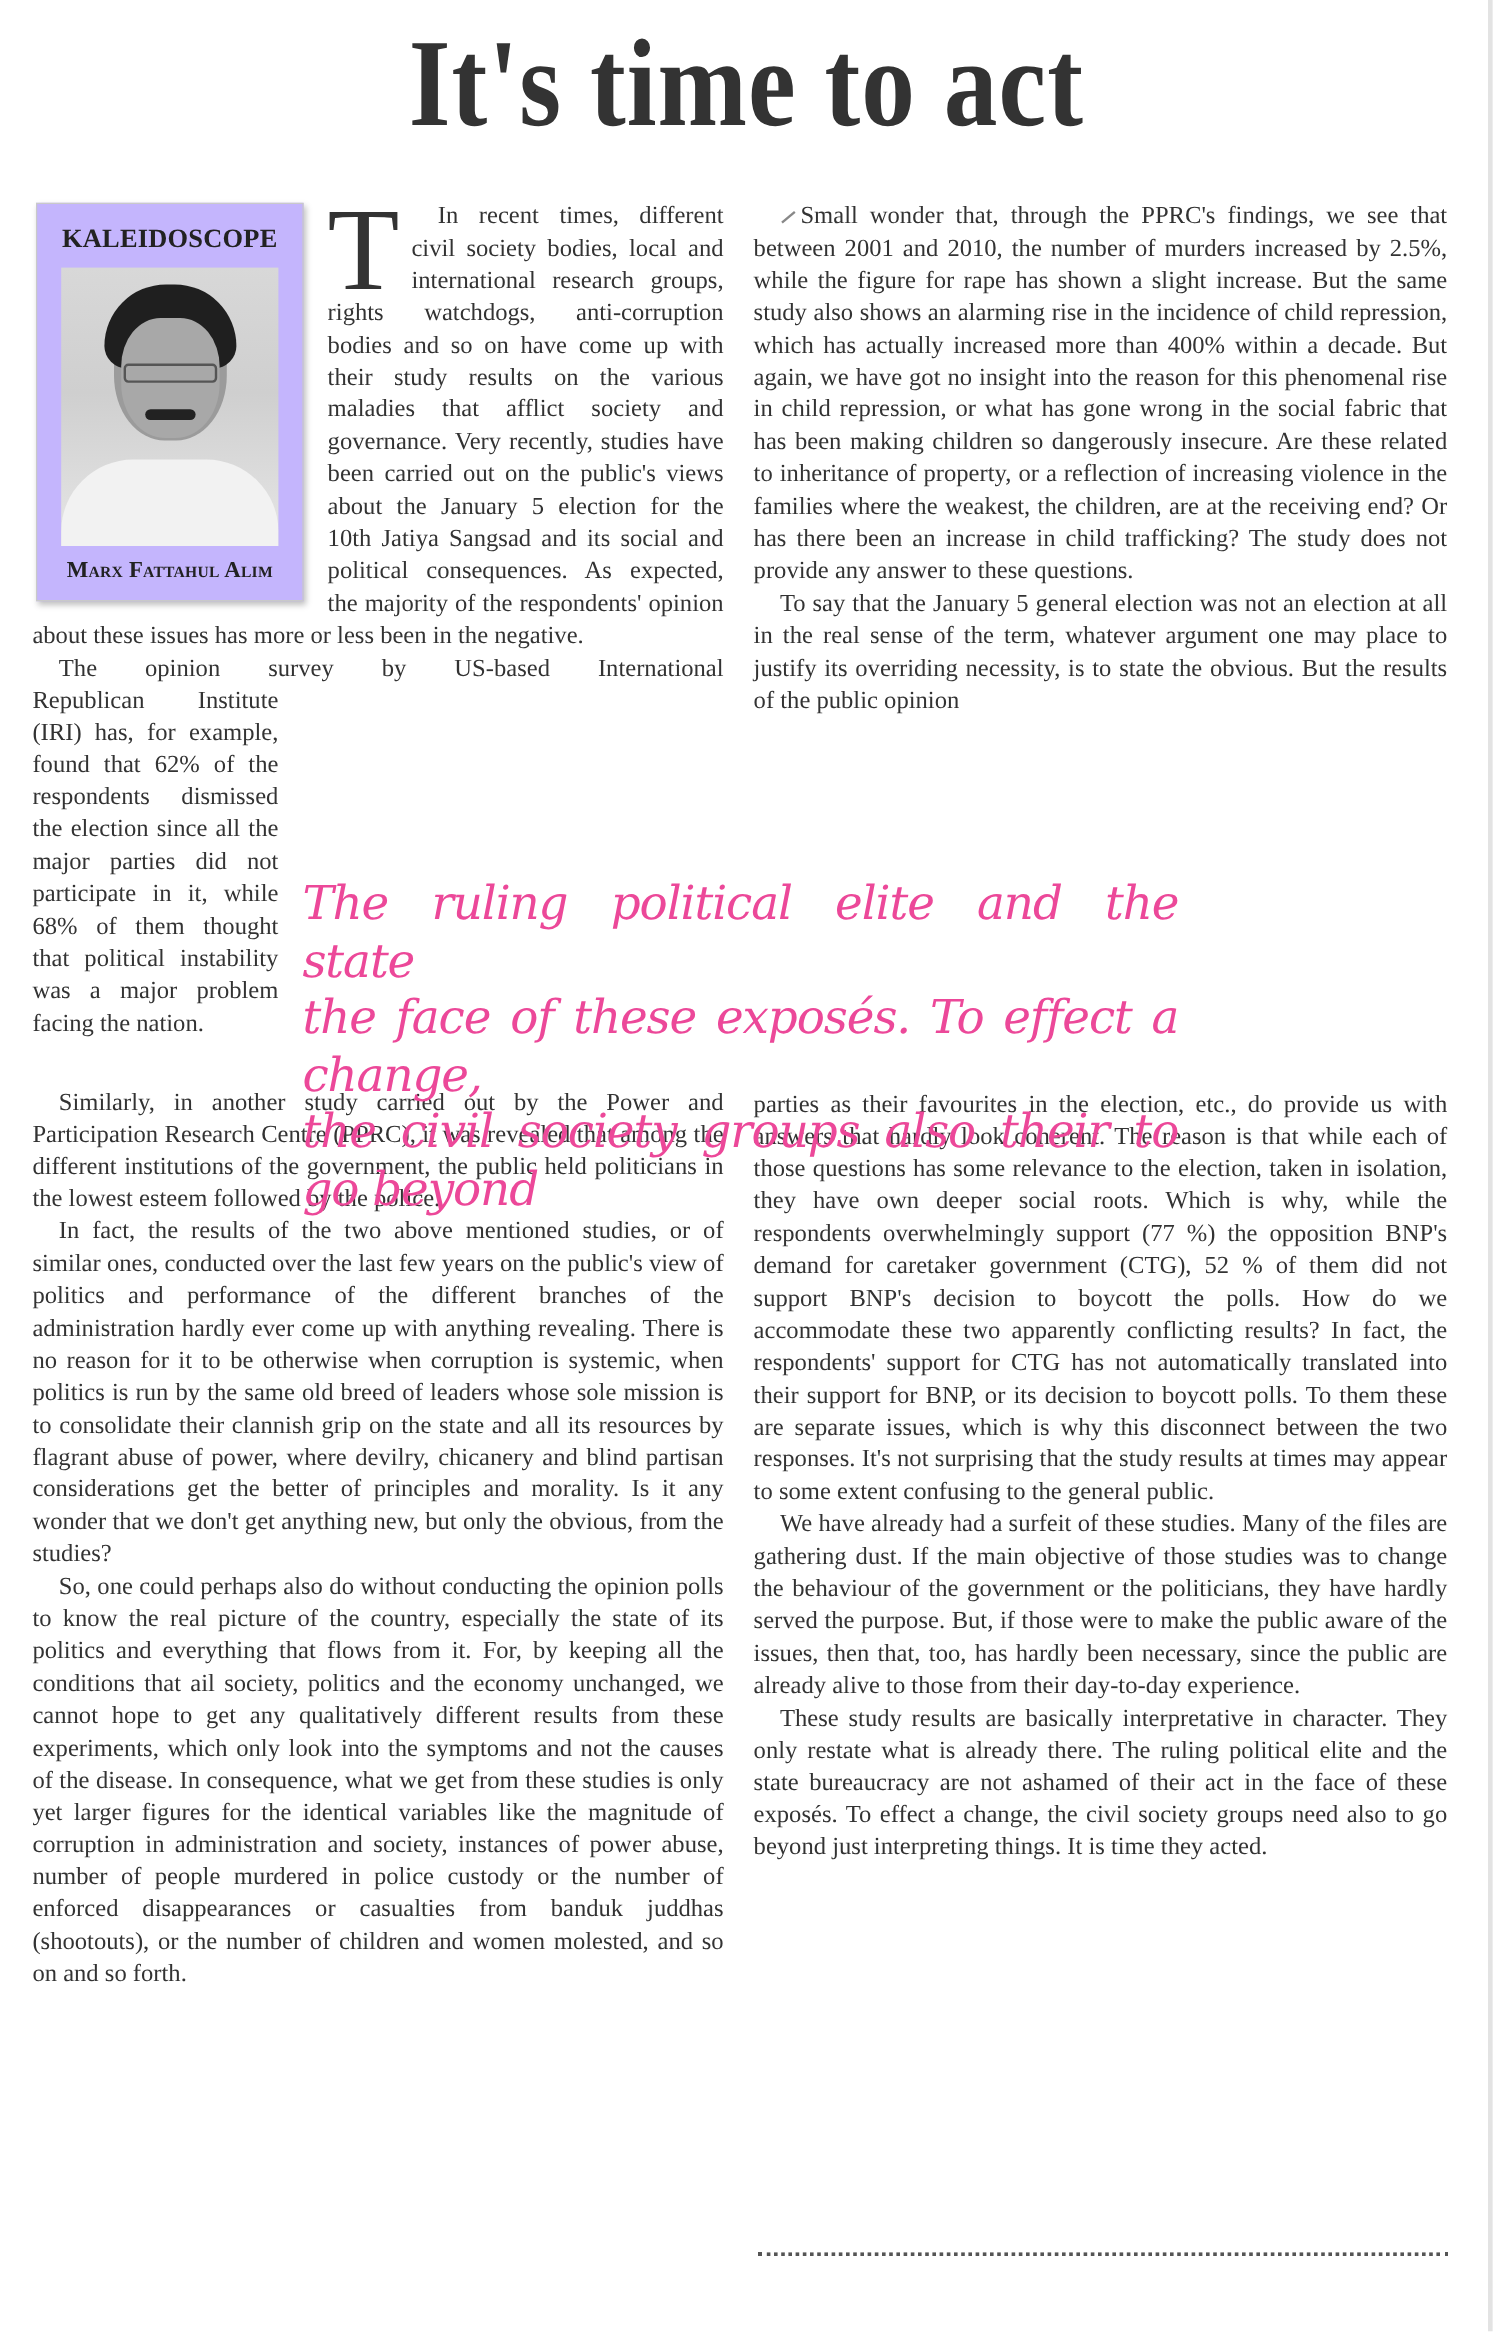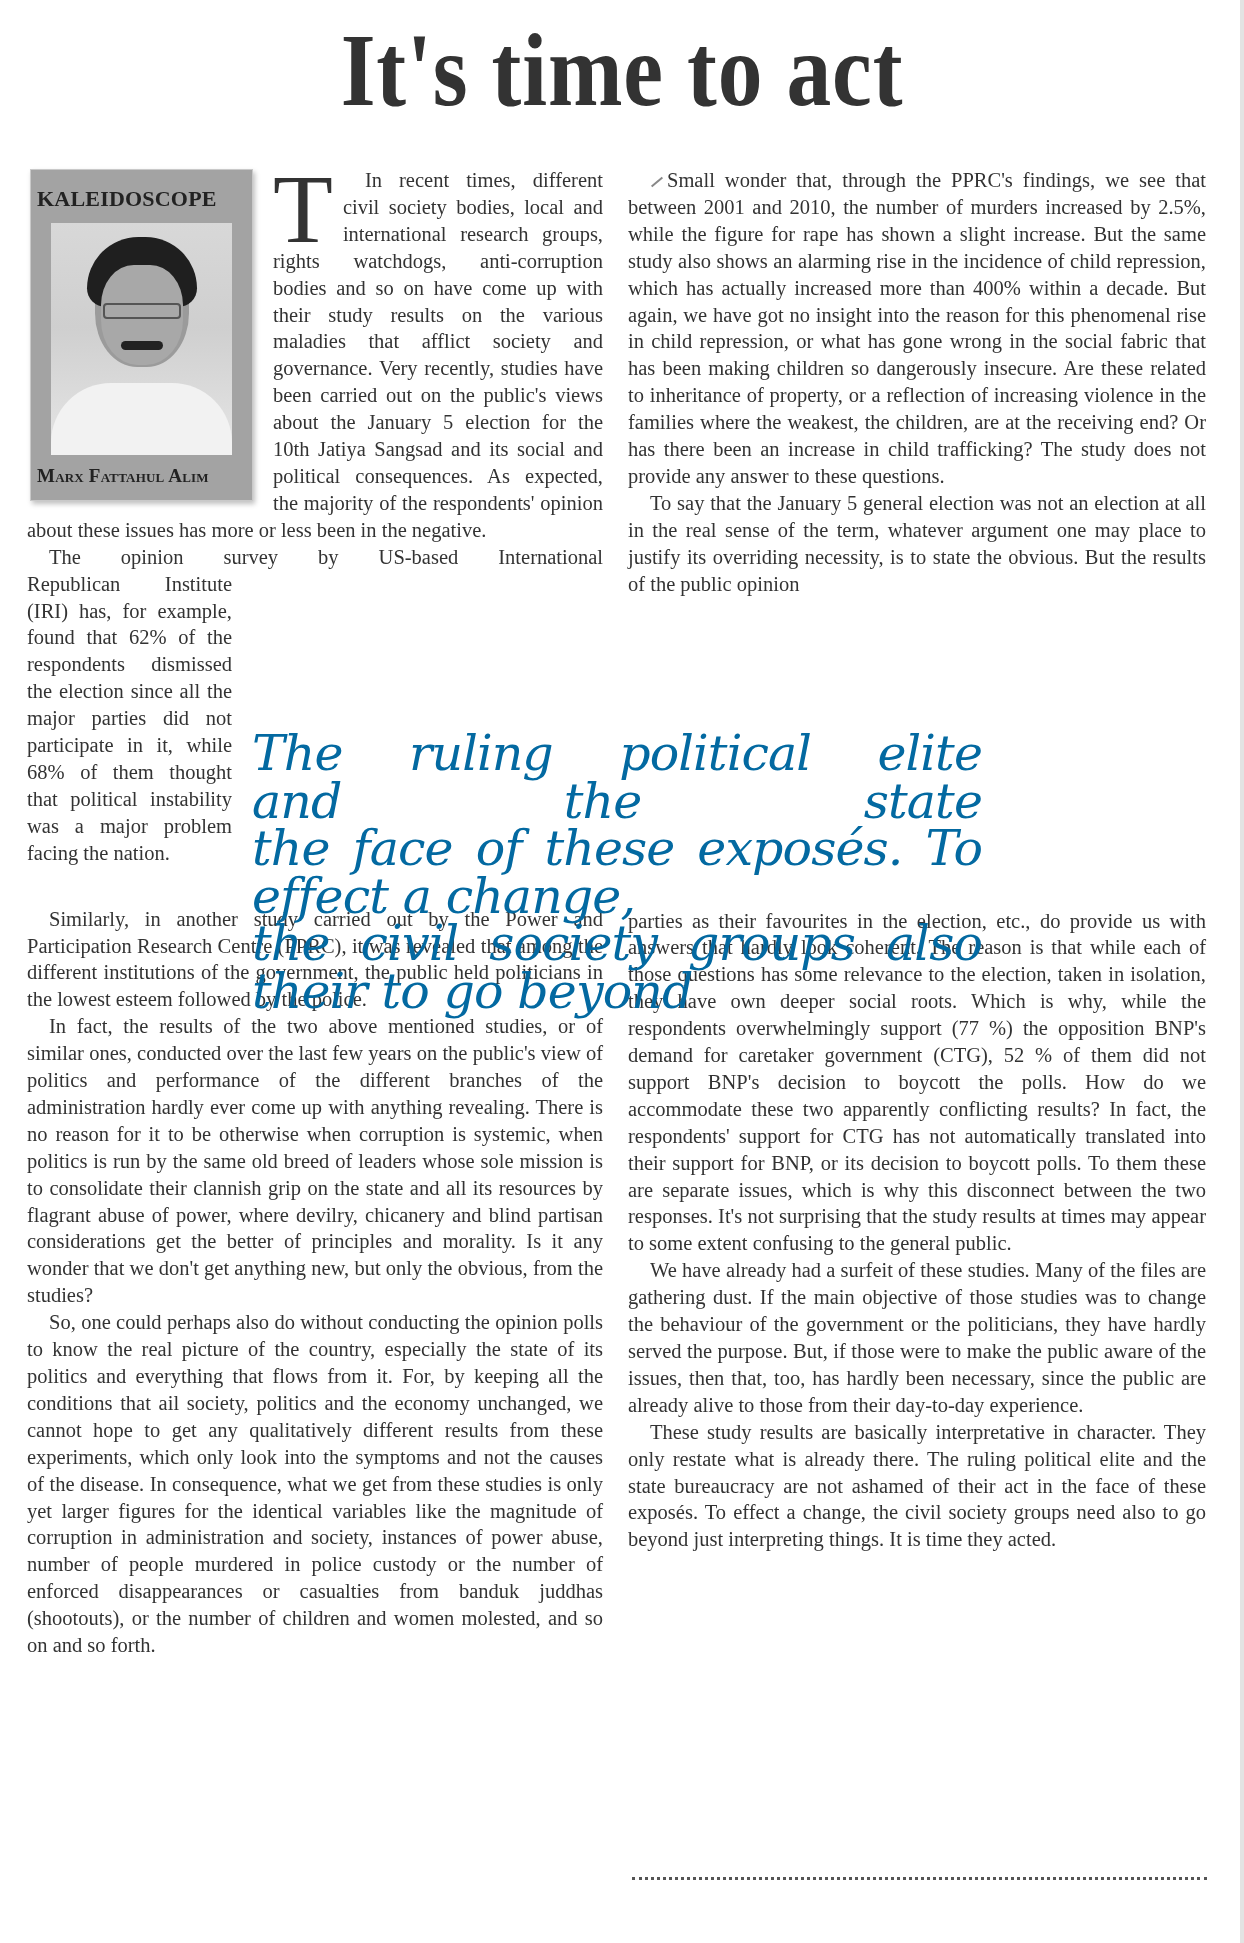--- a/index.html
+++ b/index.html
@@ -6,33 +6,33 @@
   html, body { width: 1244px; height: 1943px; background: #ffffff; overflow: hidden; }
   body { position: relative; font-family: "DejaVu Serif", "Liberation Serif", serif; color: #2e2e2e; }
   .right-edge { position: absolute; right: 0; top: 0; width: 4px; height: 1943px; background: #e3e3e3; }
   .headline { position: absolute; left: 0; top: 10px; width: 1244px; text-align: center; font-family: "Liberation Serif", serif; font-size: 104px; line-height: 120px; color: #333; transform: scaleX(0.86); letter-spacing: 1px; }
   .body-text { font-family: "Liberation Serif", serif; font-size: 20.5px; line-height: 26.9px; text-align: justify; color: #333; }
   .body-text p { text-indent: 22px; }
   .body-text p.noindent { text-indent: 0; }
   .col { position: absolute; }
   .col-left { left: 27px; top: 167px; width: 576px; }
   .col-right { left: 628px; top: 167px; width: 578px; }
-  .profile-box { float: left; width: 223px; height: 332px; margin: 2px 20px 6px 3px; border: 1px solid #c9c9c9; box-shadow: 2px 3px 5px rgba(0,0,0,0.25); background: #a3a3a3; padding: 8px 6px; }
+  .profile-box { float: left; width: 223px; height: 332px; margin: 2px 20px 6px 3px; border: 1px solid #c9c9c9; box-shadow: 2px 3px 5px rgba(0,0,0,0.25); background: #c4b5fd; padding: 8px 6px; text-align: center; }
   .kaleidoscope { font-family: "Liberation Serif", serif; font-size: 22px; font-weight: bold; letter-spacing: 0.2px; color: #222; margin-top: 8px; }
   .photo { width: 181px; height: 232px; margin: 10px auto 8px; background: linear-gradient(180deg, #d8d8d8 0%, #cfcfcf 45%, #e6e6e6 100%); position: relative; overflow: hidden; }
   .photo .head { position: absolute; left: 44px; top: 24px; width: 94px; height: 120px; border-radius: 48% 48% 45% 45%; background: #9b9b9b; }
   .photo .hair { position: absolute; left: 36px; top: 14px; width: 110px; height: 70px; border-radius: 55px 55px 20px 20px; background: #1f1f1f; }
   .photo .face { position: absolute; left: 50px; top: 42px; width: 82px; height: 100px; border-radius: 40% 40% 45% 45%; background: #a8a8a8; }
   .photo .glasses { position: absolute; left: 52px; top: 80px; width: 78px; height: 16px; border: 2px solid #555; border-radius: 4px; }
   .photo .mustache { position: absolute; left: 70px; top: 118px; width: 42px; height: 9px; border-radius: 6px; background: #222; }
   .photo .shirt { position: absolute; left: 0; top: 160px; width: 181px; height: 80px; background: #f2f2f2; border-radius: 60px 60px 0 0; }
   .author-name { font-family: "Liberation Serif", serif; font-size: 19px; font-variant: small-caps; font-weight: bold; color: #222; letter-spacing: 0.2px; }
   .dropcap { float: left; font-family: "Liberation Serif", serif; font-size: 98px; line-height: 76px; margin: 4px 10px 0 0; color: #333; }
   .narrow { float: left; width: 205px; clear: left; }
-  .pullquote { position: absolute; left: 252px; top: 730px; width: 730px; font-family: "DejaVu Serif", "Liberation Serif", serif; font-style: italic; font-size: 49px; line-height: 47.5px; color: #0369a1; text-align: justify; letter-spacing: -0.9px; }
+  .pullquote { position: absolute; left: 252px; top: 730px; width: 730px; font-family: "DejaVu Serif", "Liberation Serif", serif; font-style: italic; font-size: 39px; line-height: 47.5px; color: #ec4899; text-align: justify; letter-spacing: -0.9px; }
   .pullquote span { display: block; }
   .spacer-right { float: left; width: 360px; height: 335px; }
   .pencil { display: inline-block; width: 14px; height: 2px; background: #888; transform: rotate(-40deg); margin-right: 3px; vertical-align: middle; }
   .dotted-rule { position: absolute; left: 632px; top: 1877px; width: 575px; border-top: 3px dotted #555; }
 </style>
 </head>
 <body>
 
 <div class="right-edge"></div>
 

